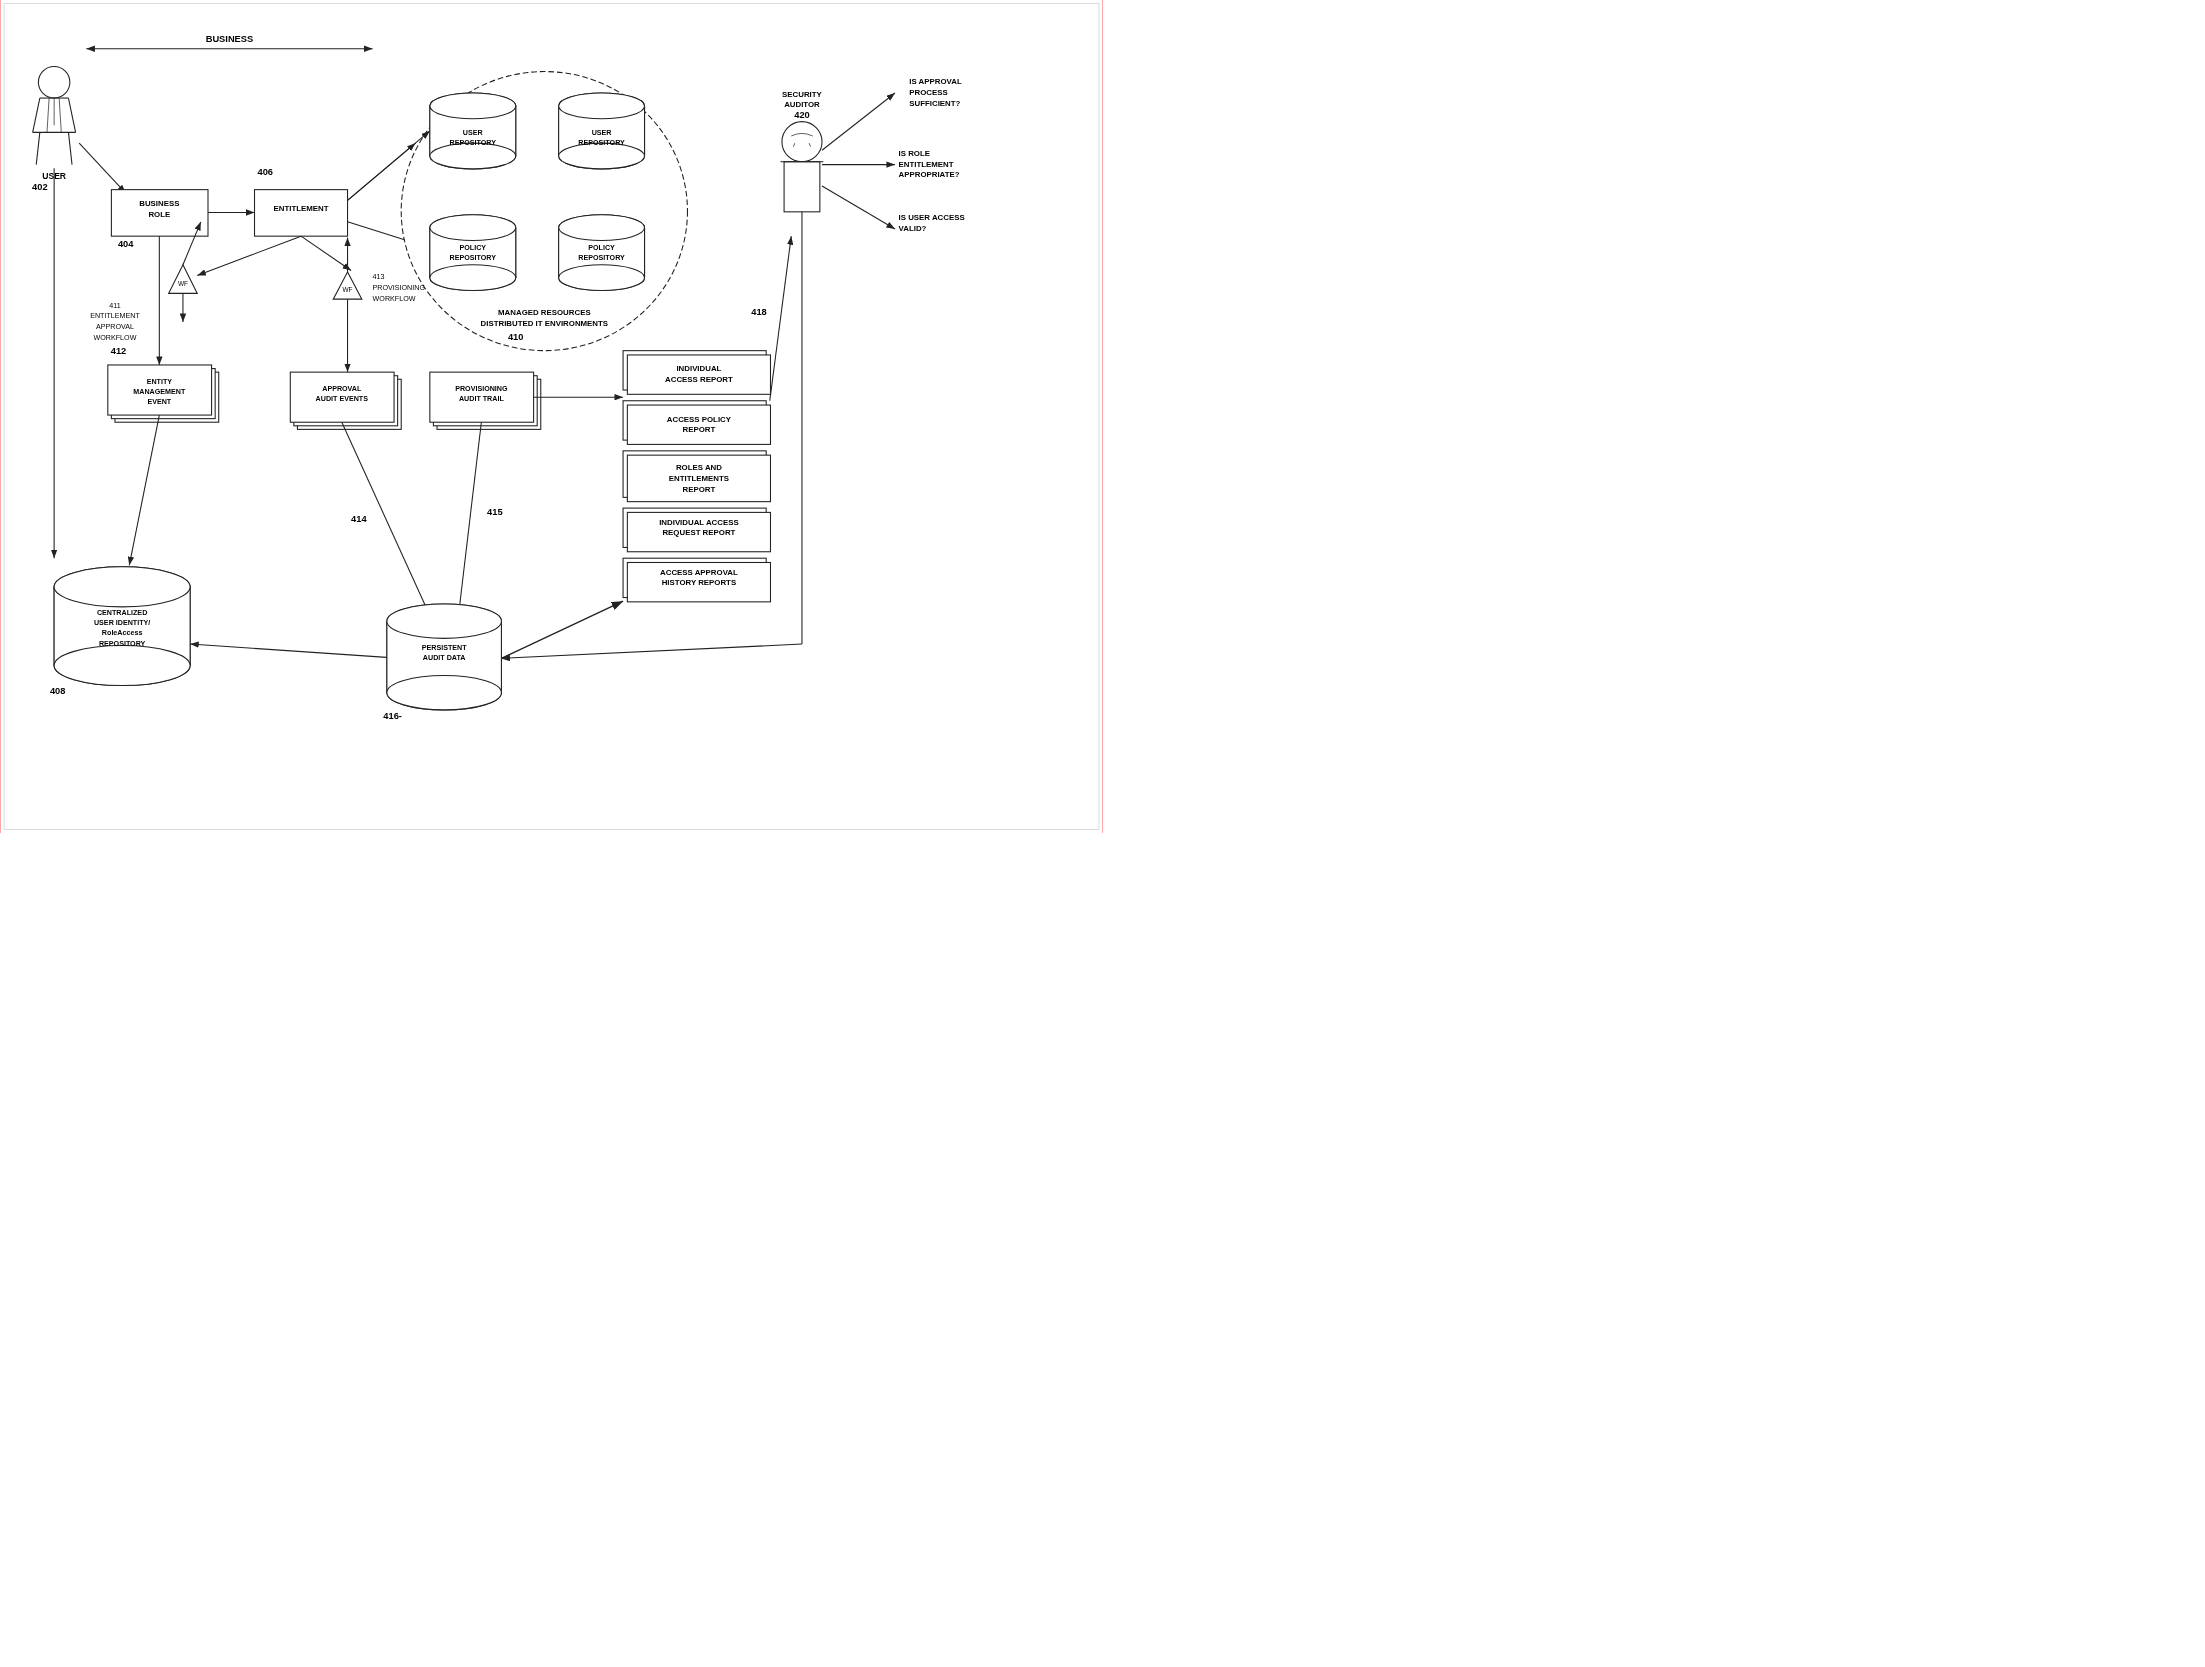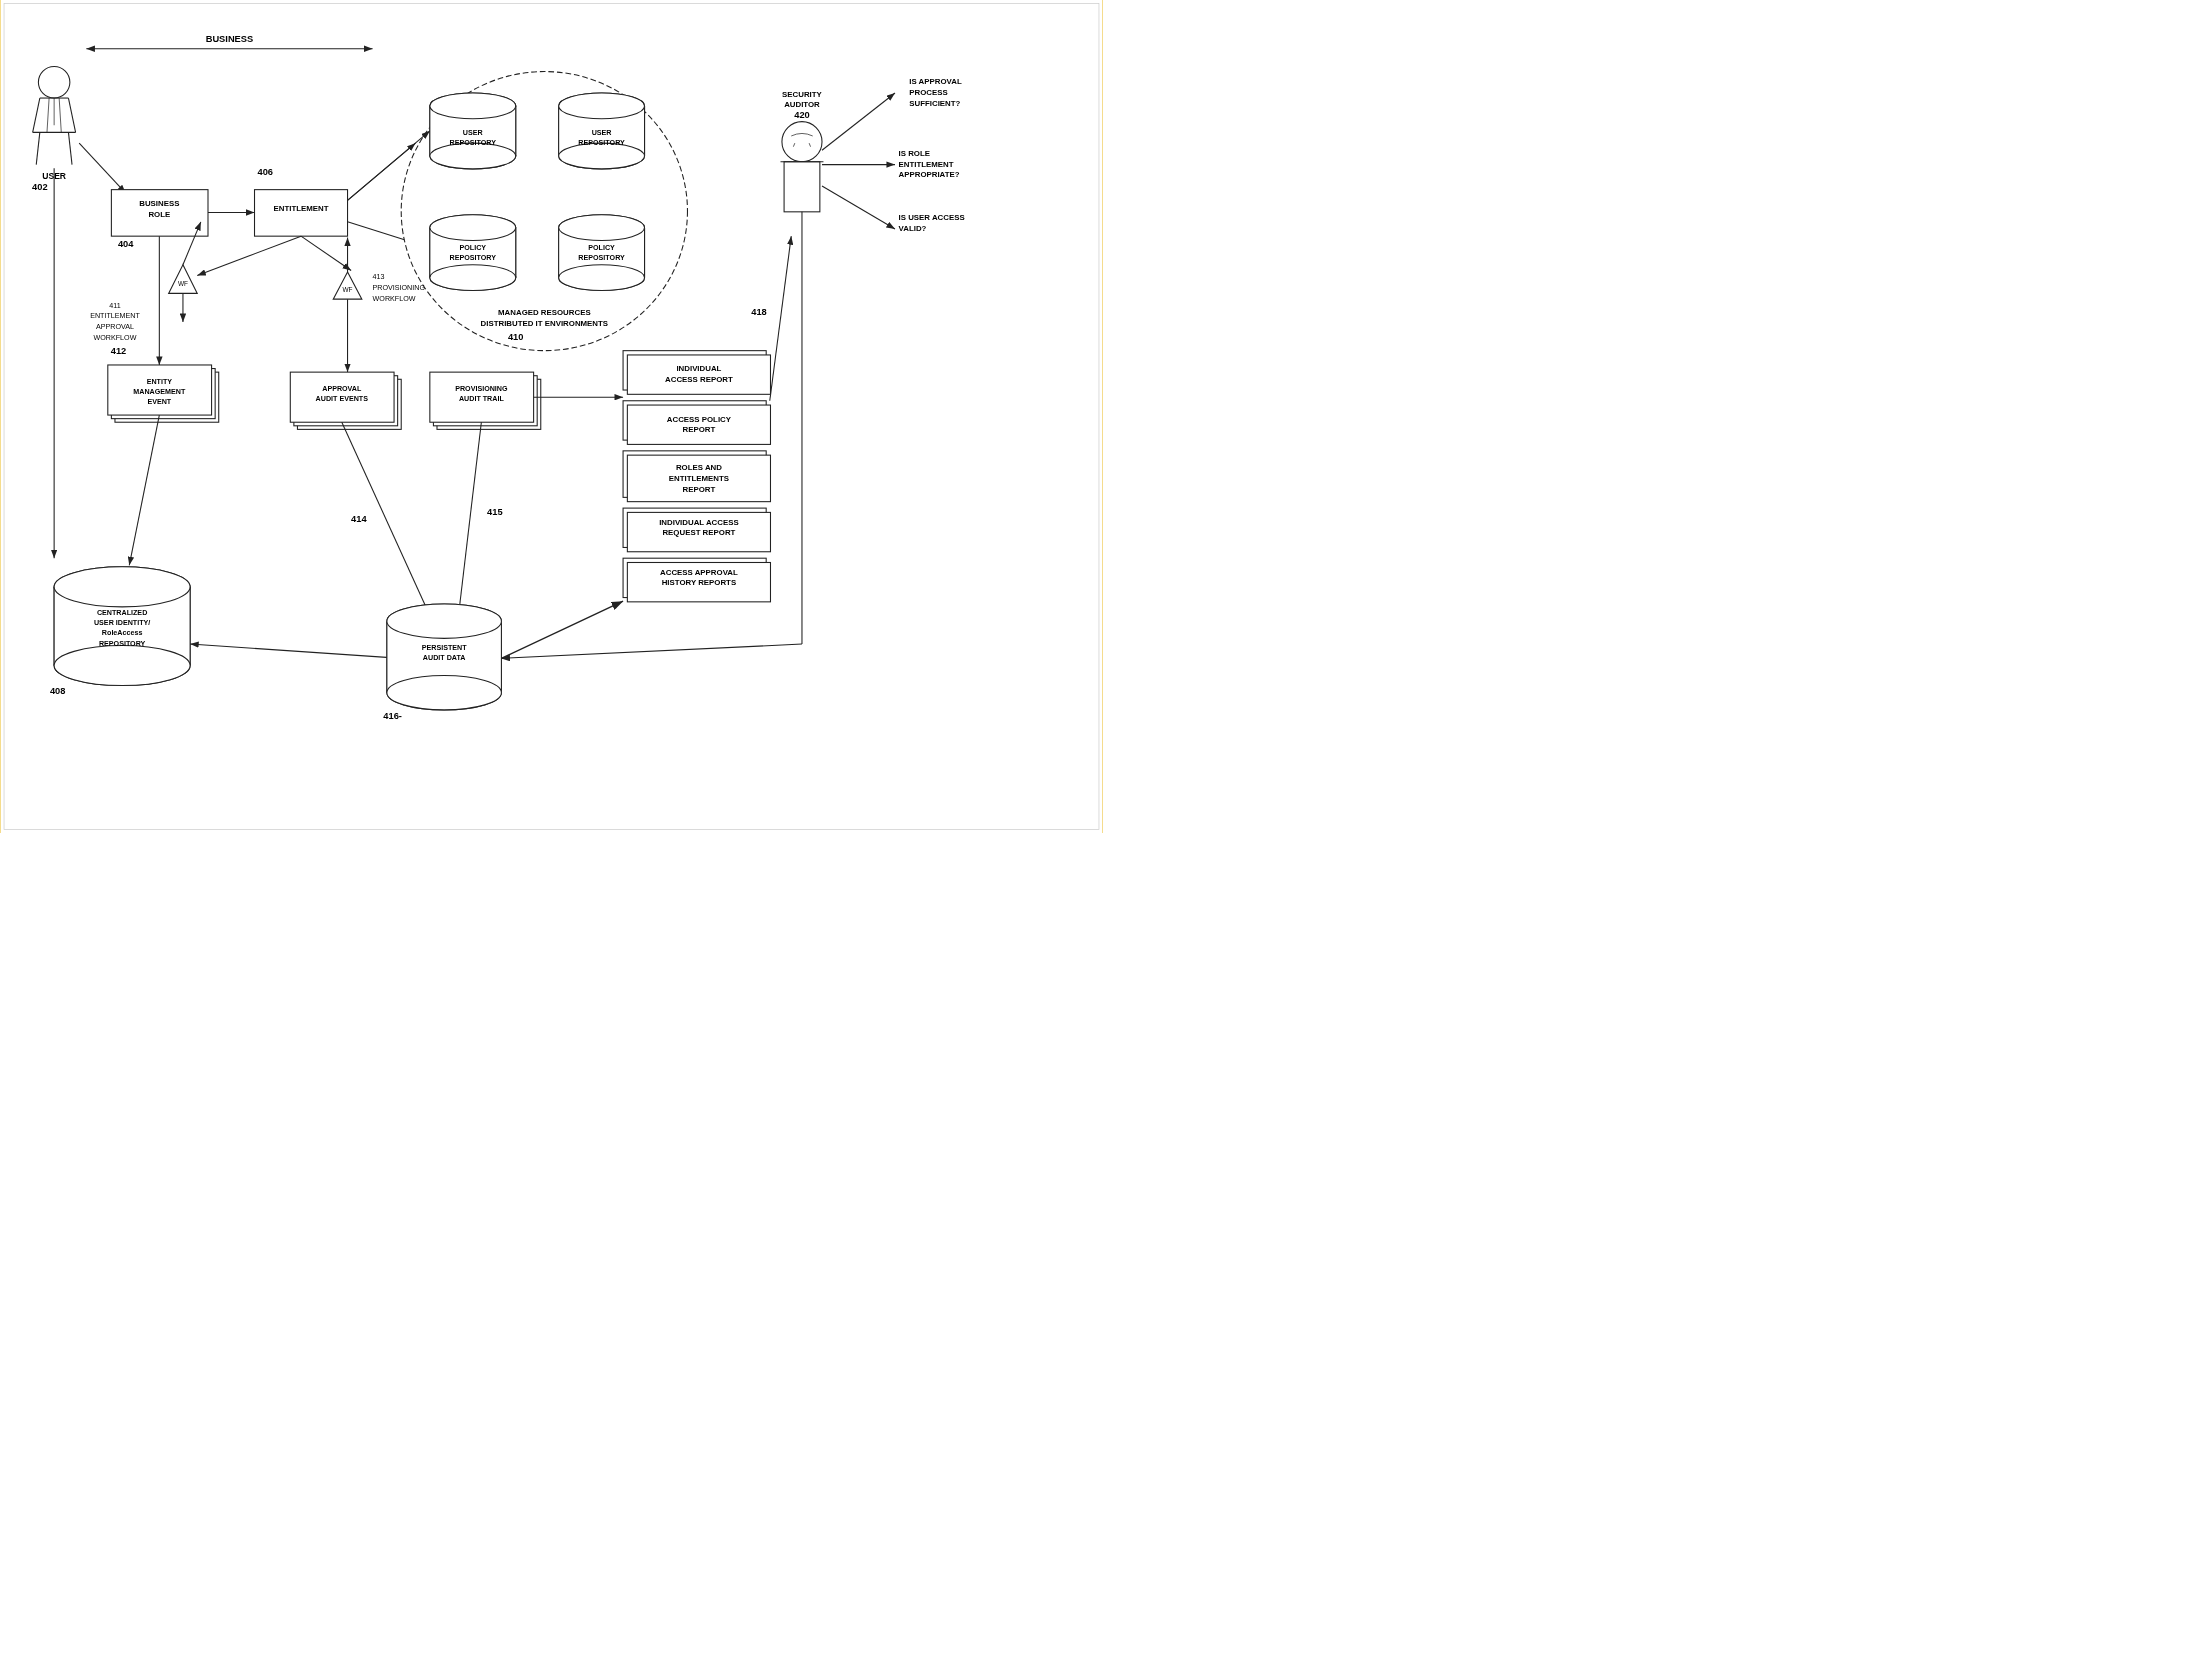--- a/index.html
+++ b/index.html
@@ -8,21 +8,21 @@
       font-family: Arial, sans-serif;
       width: 1103px;
       height: 833px;
       position: relative;
       overflow: hidden;
     }
     .diagram-container {
       width: 1103px;
       height: 833px;
       position: relative;
-      background: #eab308;
+      background: #ef4444;
     }
     svg.main-svg {
       position: absolute;
       top: 0; left: 0;
       width: 100%; height: 100%;
     }
   </style>
 </head>
 <body>
 

